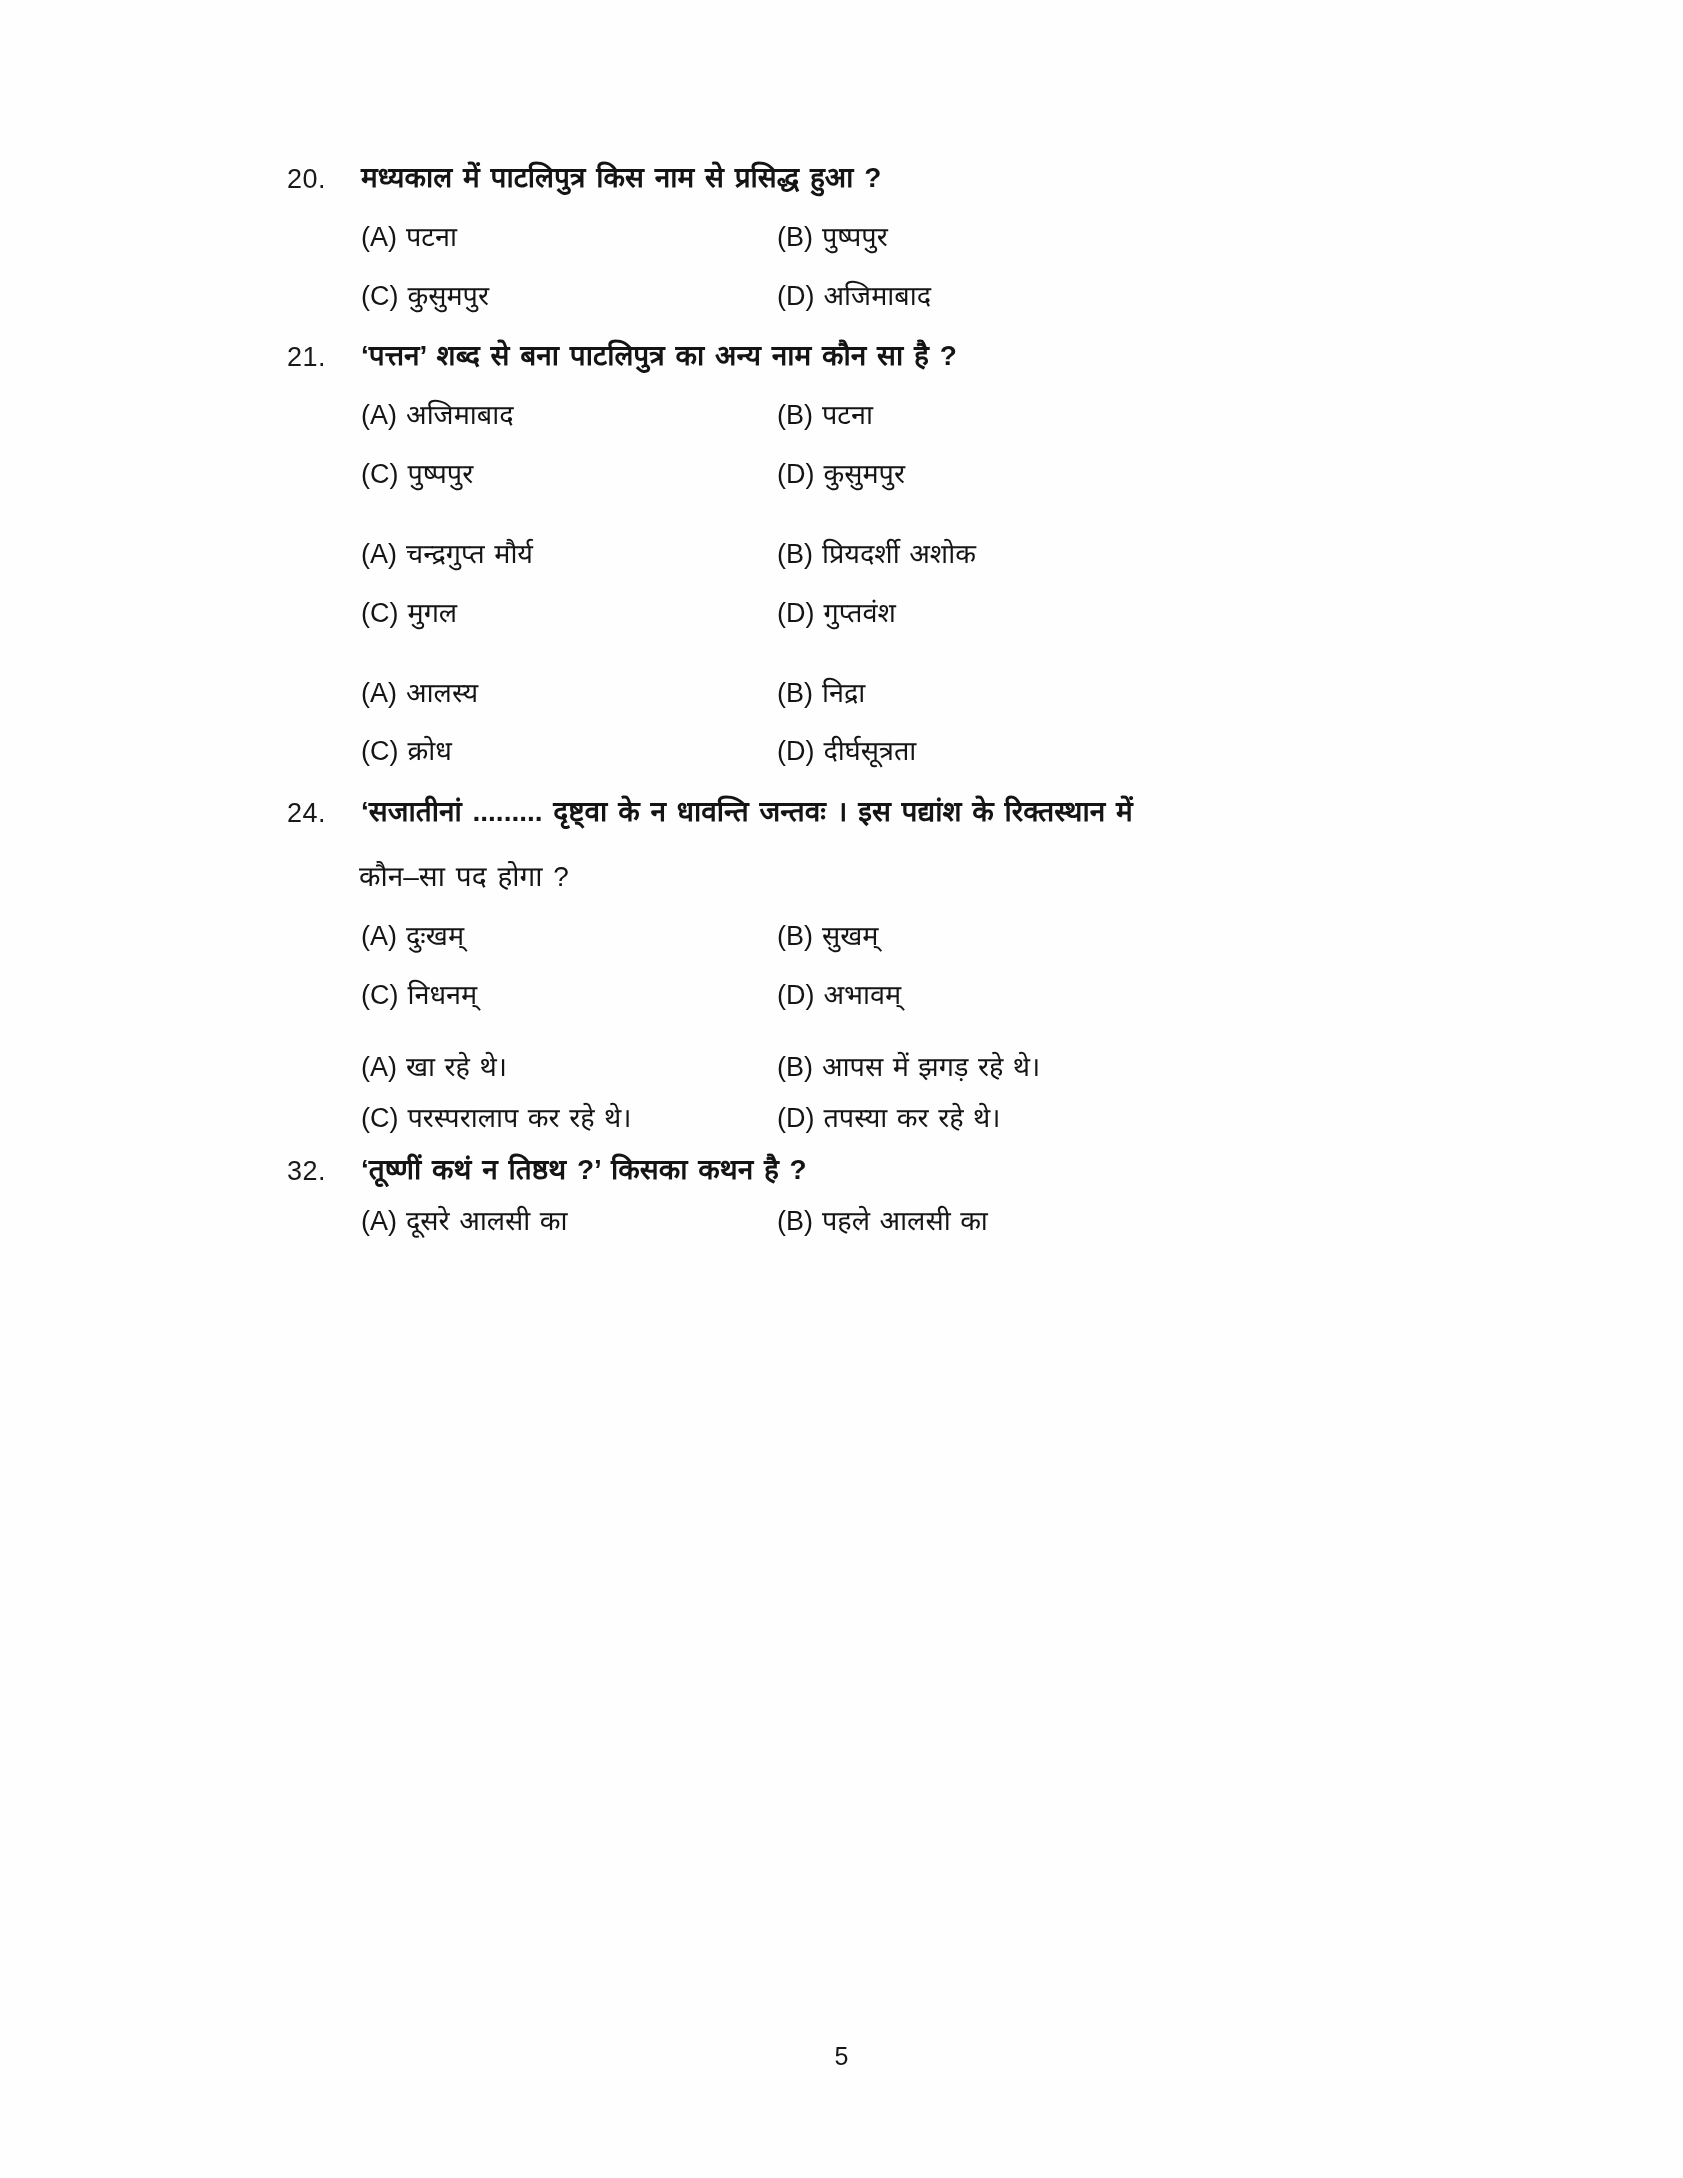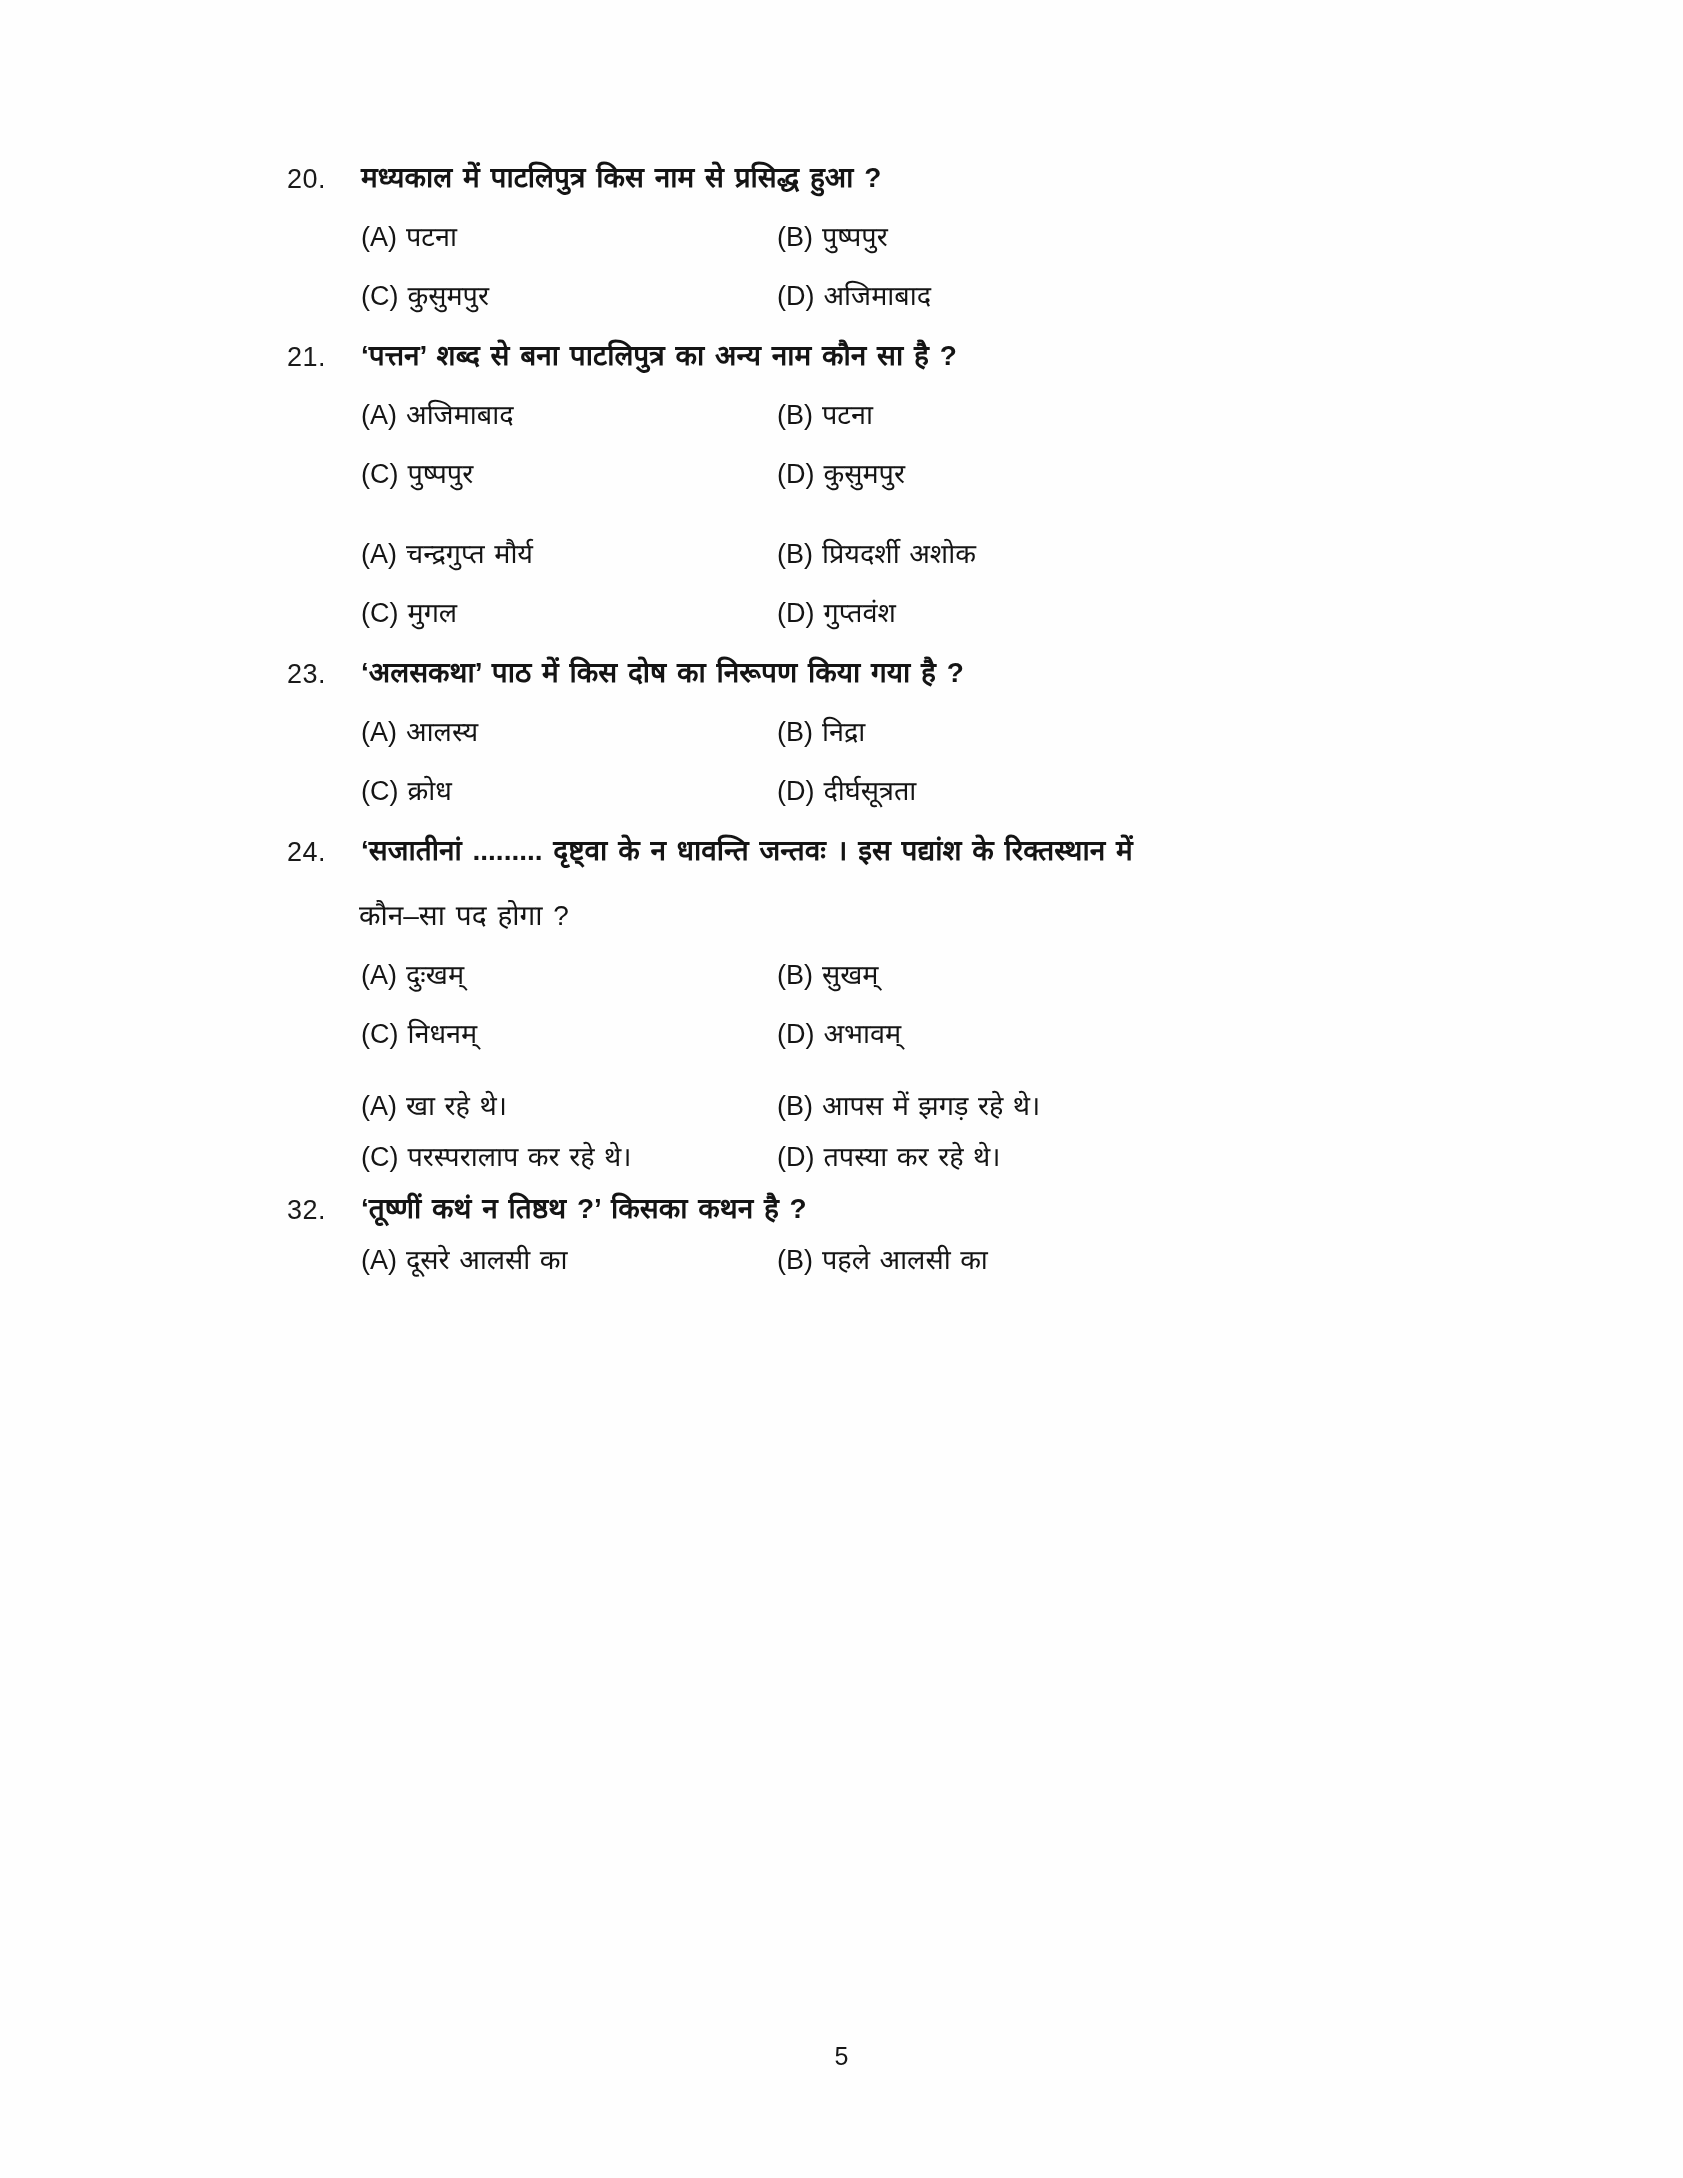--- a/index.html
+++ b/index.html
@@ -190,24 +190,20 @@
           </div>
           <div class="opt opt-col-b">
             <span class="opt-letter">(D)</span>
             <span class="opt-label">गुप्तवंश</span>
           </div>
         </div>
       </div>
     </div>
 
     <div class="qblock">
-      <div class="qrow">
-        <div class="qnum">23.</div>
-        <div class="qtext">‘अलसकथा’ पाठ में किस दोष का निरूपण किया गया है ?</div>
-      </div>
       <div class="options">
         <div class="opt-row">
           <div class="opt opt-col-a">
             <span class="opt-letter">(A)</span>
             <span class="opt-label">आलस्य</span>
           </div>
           <div class="opt opt-col-b">
             <span class="opt-letter">(B)</span>
             <span class="opt-label">निद्रा</span>
           </div>

